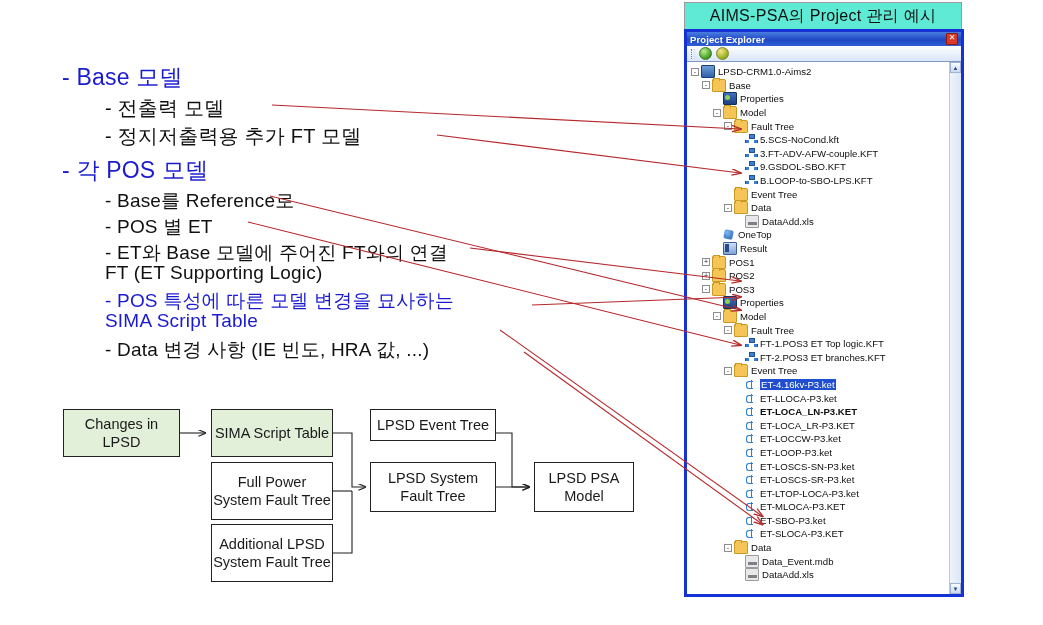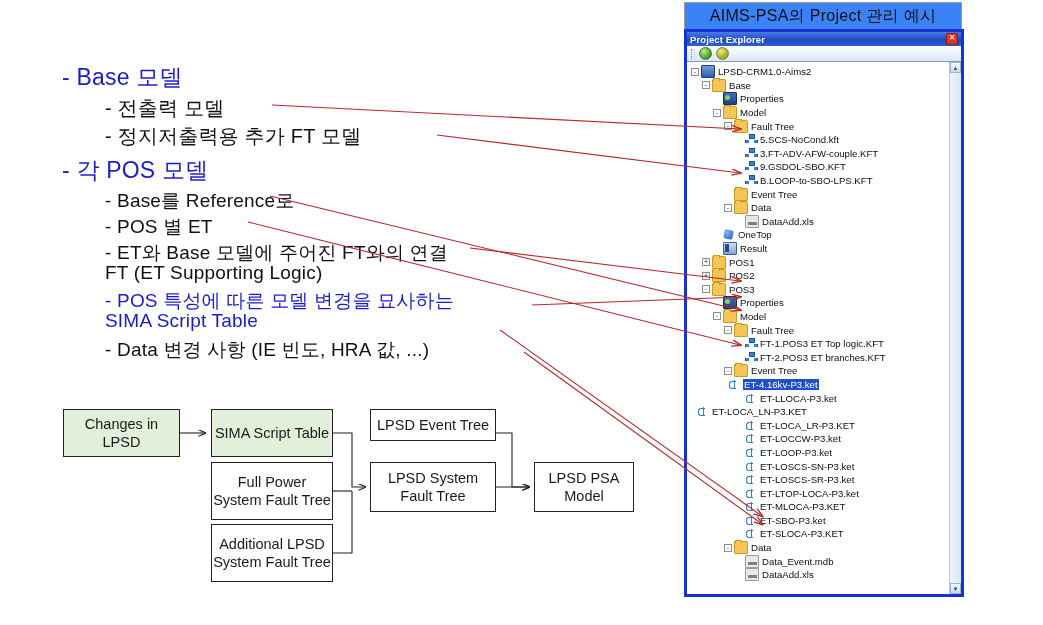--- a/index.html
+++ b/index.html
@@ -45,21 +45,21 @@
   .fb7{left:534px;top:66px;width:100px;height:50px;}
   #flowsvg{position:absolute;left:0;top:0;width:690px;height:200px;}
 
   
   #arrows{position:absolute;left:0;top:0;width:1043px;height:625px;pointer-events:none;}
 
   
   #rightwrap{position:absolute;left:681px;top:0px;width:290px;height:600px;}
   #titlebox{
     position:absolute;left:3px;top:2px;width:278px;height:29px;
-    box-sizing:border-box;background:#3b82f6;border:1px solid #9a9a9a;
+    box-sizing:border-box;background:#5eead4;border:1px solid #9a9a9a;
     display:flex;align-items:center;justify-content:center;
     font-size:16px;color:#111;letter-spacing:.3px;
   }
   #panel{
     position:absolute;left:3px;top:29px;width:280px;height:568px;
     box-sizing:border-box;border:3px solid #1632d4;background:#b91c1c;
   }
   #pe-title{
     height:14px;background:linear-gradient(to bottom,#4a7de0,#1f49c4 55%,#2f5fd6);
     display:flex;align-items:center;padding:0 3px;
@@ -299,31 +299,31 @@
           <div class="row" style="padding-left: 48px;">
             <div class="spc"></div>
             <div class="ico ft"></div>
             <span class="lbl">FT-2.POS3 ET branches.KFT</span>
           </div>
           <div class="row" style="padding-left: 37px;">
             <div class="exp">-</div>
             <div class="ico folder"></div>
             <span class="lbl">Event Tree</span>
           </div>
-          <div class="row sel" style="padding-left: 31px;">
+          <div class="row sel" style="padding-left: 48px;">
             <div class="spc"></div>
             <div class="ico et"></div>
             <span class="lbl">ET-4.16kv-P3.ket</span>
           </div>
           <div class="row" style="padding-left: 48px;">
             <div class="spc"></div>
             <div class="ico et"></div>
             <span class="lbl">ET-LLOCA-P3.ket</span>
           </div>
-          <div class="row" style="">
+          <div class="row" style="padding-left: 48px; font-weight: bold;">
             <div class="spc"></div>
             <div class="ico et"></div>
             <span class="lbl">ET-LOCA_LN-P3.KET</span>
           </div>
           <div class="row" style="padding-left: 48px;">
             <div class="spc"></div>
             <div class="ico et"></div>
             <span class="lbl">ET-LOCA_LR-P3.KET</span>
           </div>
           <div class="row" style="padding-left: 48px;">

